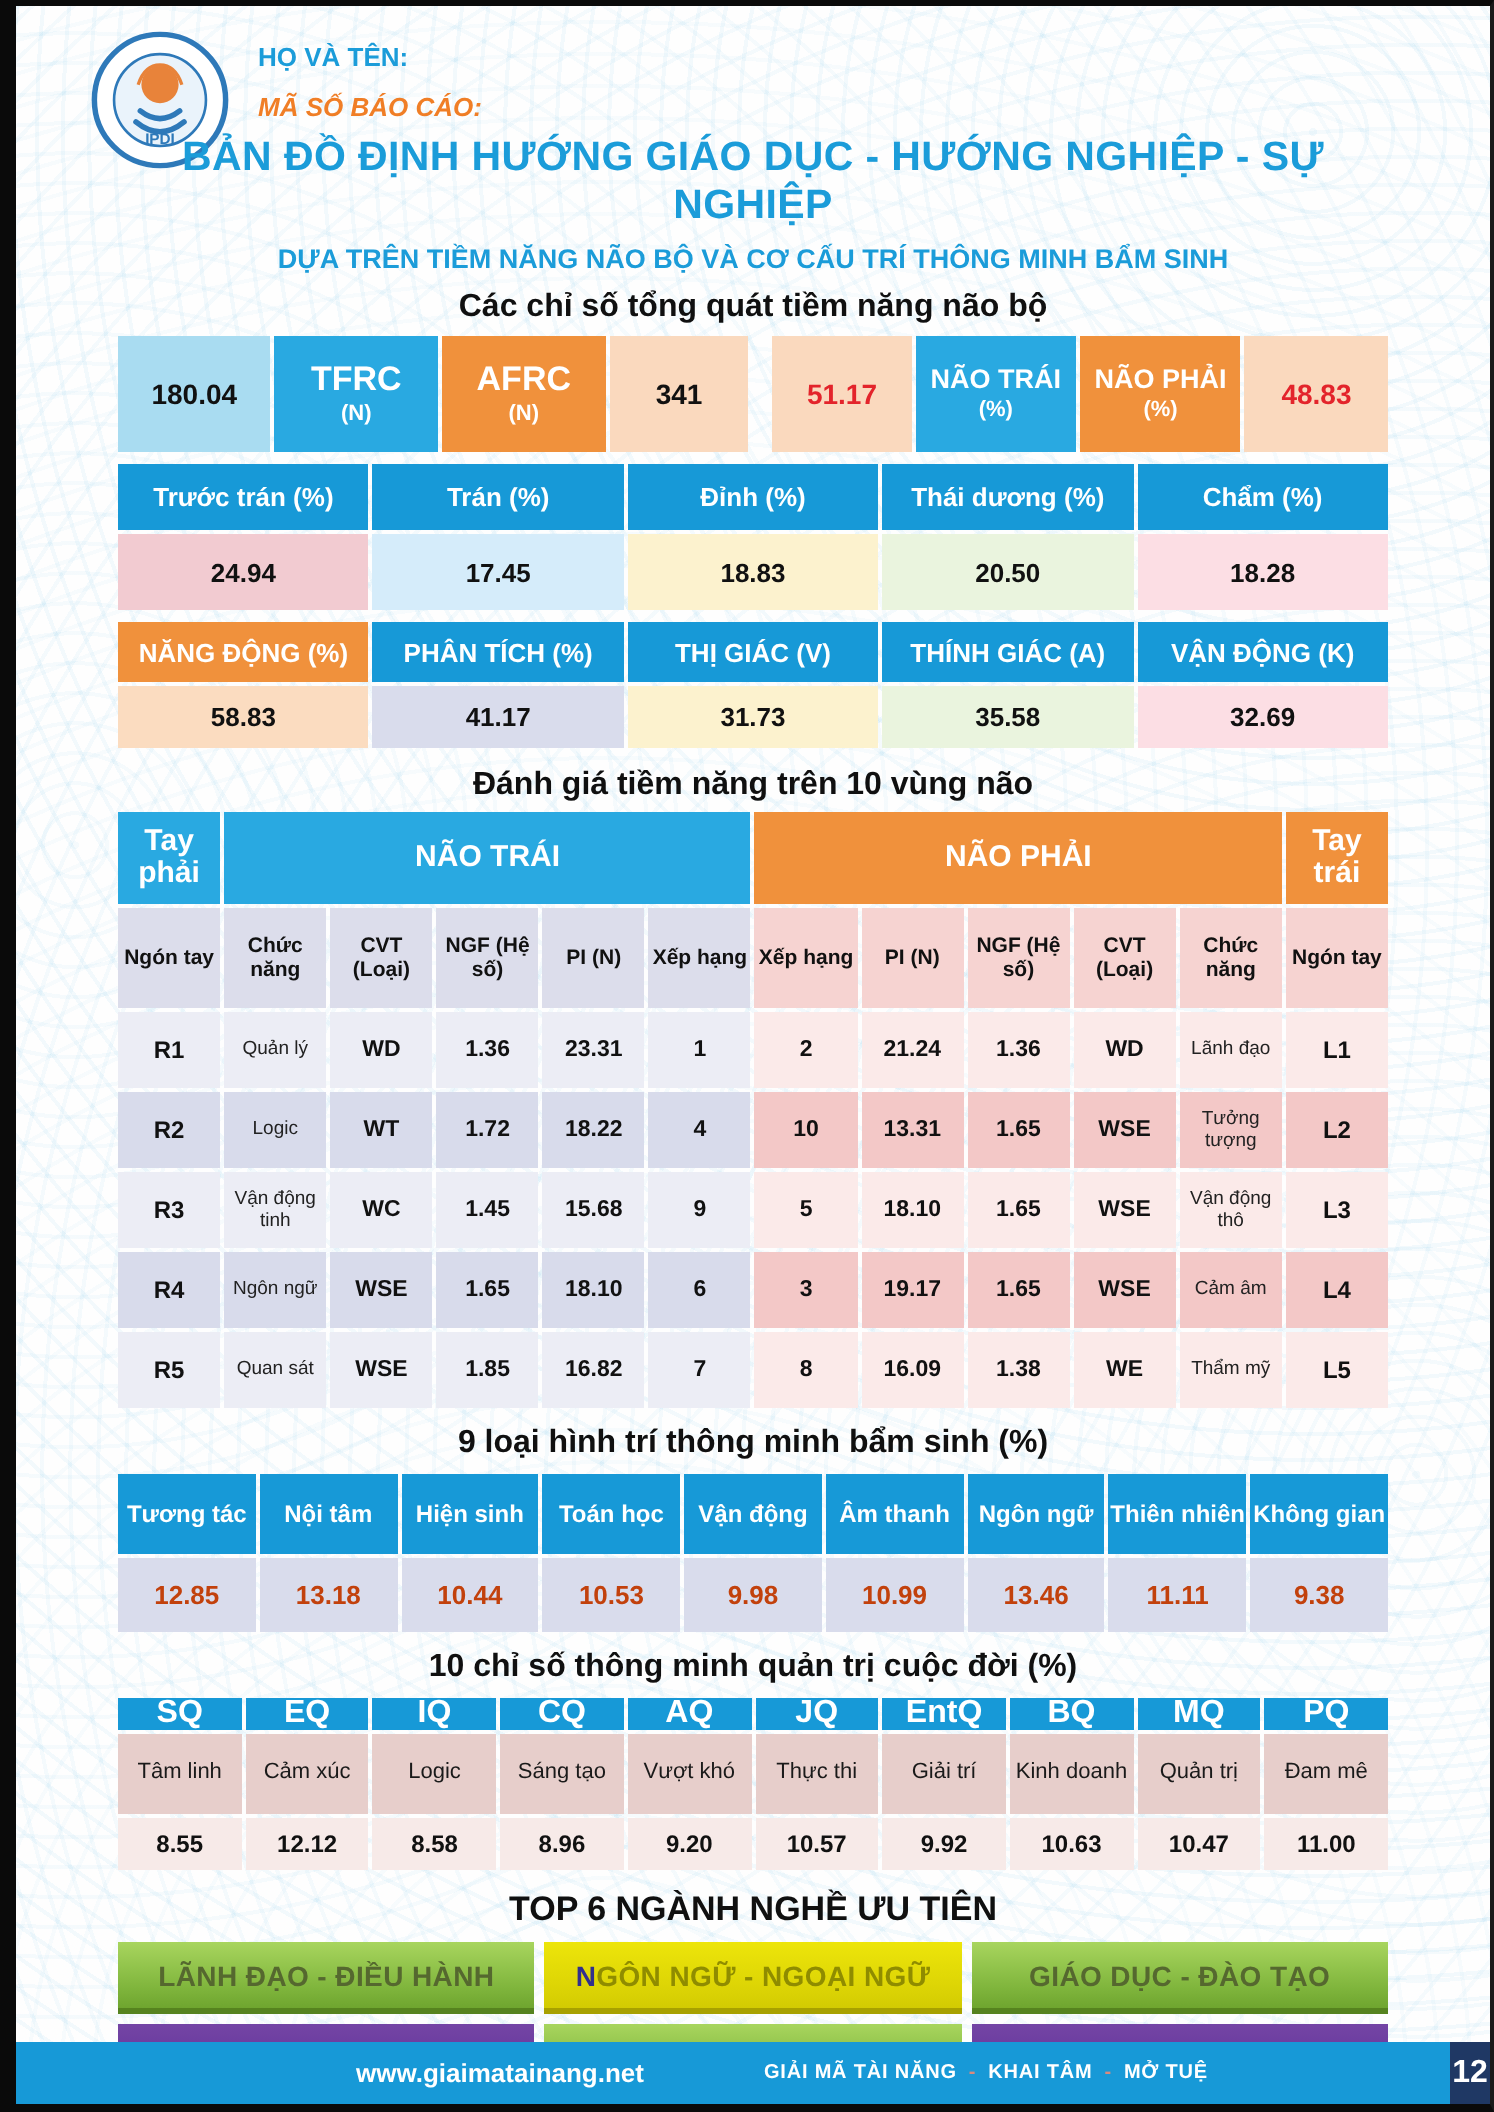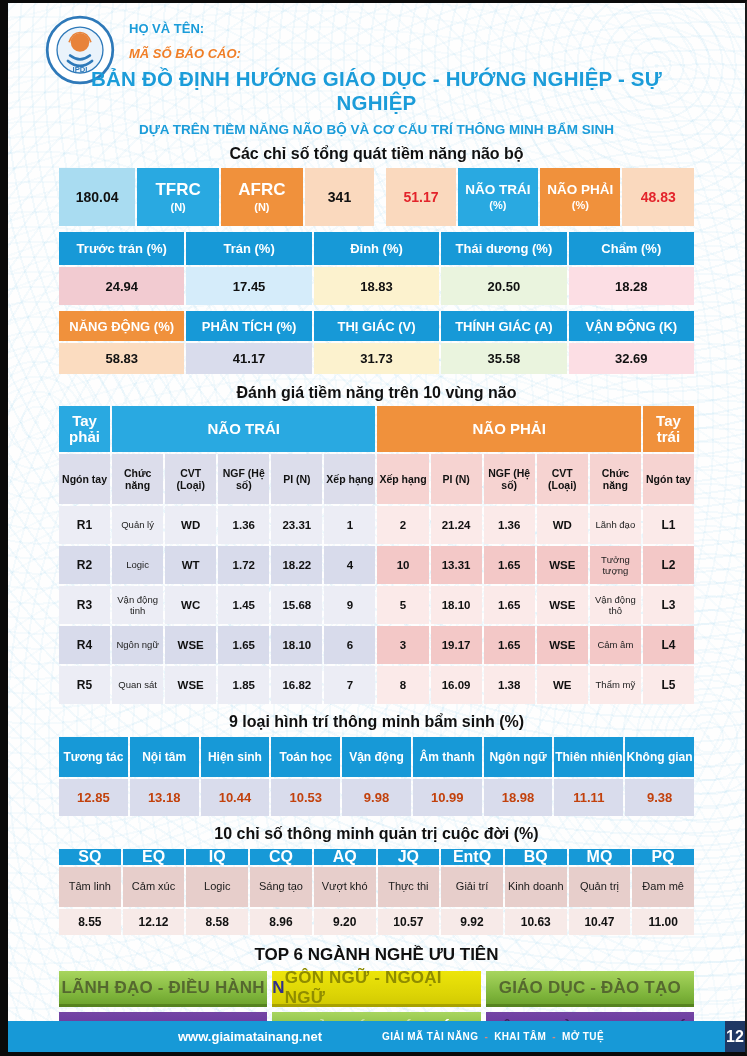--- a/index.html
+++ b/index.html
@@ -91,21 +91,21 @@
 
   
   .row10 { grid-template-columns: repeat(10, 1fr); }
   .row10.codes .cell { height: 16px; font-size: 16px; }
   .row10.labels .cell { height: 40px; background: #E7CECB; font-size: 11px; line-height: 1.25; color: #1a1a1a; }
   .row10.vals .cell { height: 26px; background: #F7EAE8; font-weight: bold; font-size: 12px; color: #111; }
 
   
   .top6 { grid-template-columns: repeat(3, 1fr); gap: 5px; margin-top: 6px; }
   .tile { height: 36px; display: flex; align-items: center; justify-content: center;
-          font-weight: bold; font-size: 17px; letter-spacing: 0.2px; }
+          font-weight: bold; font-size: 14px; letter-spacing: 0.2px; }
   .tGreen  { background: linear-gradient(180deg,#A8D55E 0%,#7FB53C 70%,#6FA52F 100%); border-bottom: 3px solid #56831F; }
   .tYellow { background: linear-gradient(180deg,#EDE50A 0%,#DCD405 70%,#D3CB02 100%); border-bottom: 3px solid #A8A100; }
   .tPurple { background: linear-gradient(180deg,#7445A5 0%,#63359A 70%,#5C3190 100%); border-bottom: 3px solid #3F2160; }
   .tile-1 .s1 { color: #55682F; } .tile-3 .s1 { color: #55682F; }
   .tile-2 .s1 { color: #312F8C; } .tile-2 .s2 { color: #8F8C00; }
   .tile-4 .s1 { color: #41235F; } .tile-6 .s1 { color: #41235F; }
   .tile-5 .s1 { color: #CFE3A8; } .tile-5 .s2 { color: #FFFFFF; }
 
   
   .footer { position: absolute; left: 0; right: 0; bottom: 0; height: 31px;
@@ -301,21 +301,21 @@
       <div class="cell hBlue">Thiên nhiên</div>
       <div class="cell hBlue">Không gian</div>
     </div>
     <div class="grid row9 vals mt2">
       <div class="cell">12.85</div>
       <div class="cell">13.18</div>
       <div class="cell">10.44</div>
       <div class="cell">10.53</div>
       <div class="cell">9.98</div>
       <div class="cell">10.99</div>
-      <div class="cell">18.98</div>
+      <div class="cell">13.46</div>
       <div class="cell">11.11</div>
       <div class="cell">9.38</div>
     </div>
 
     <div class="section-title st4">10 chỉ số thông minh quản trị cuộc đời (%)</div>
     <div class="grid row10 codes mt6">
       <div class="cell hBlue">SQ</div>
       <div class="cell hBlue">EQ</div>
       <div class="cell hBlue">IQ</div>
       <div class="cell hBlue">CQ</div>

